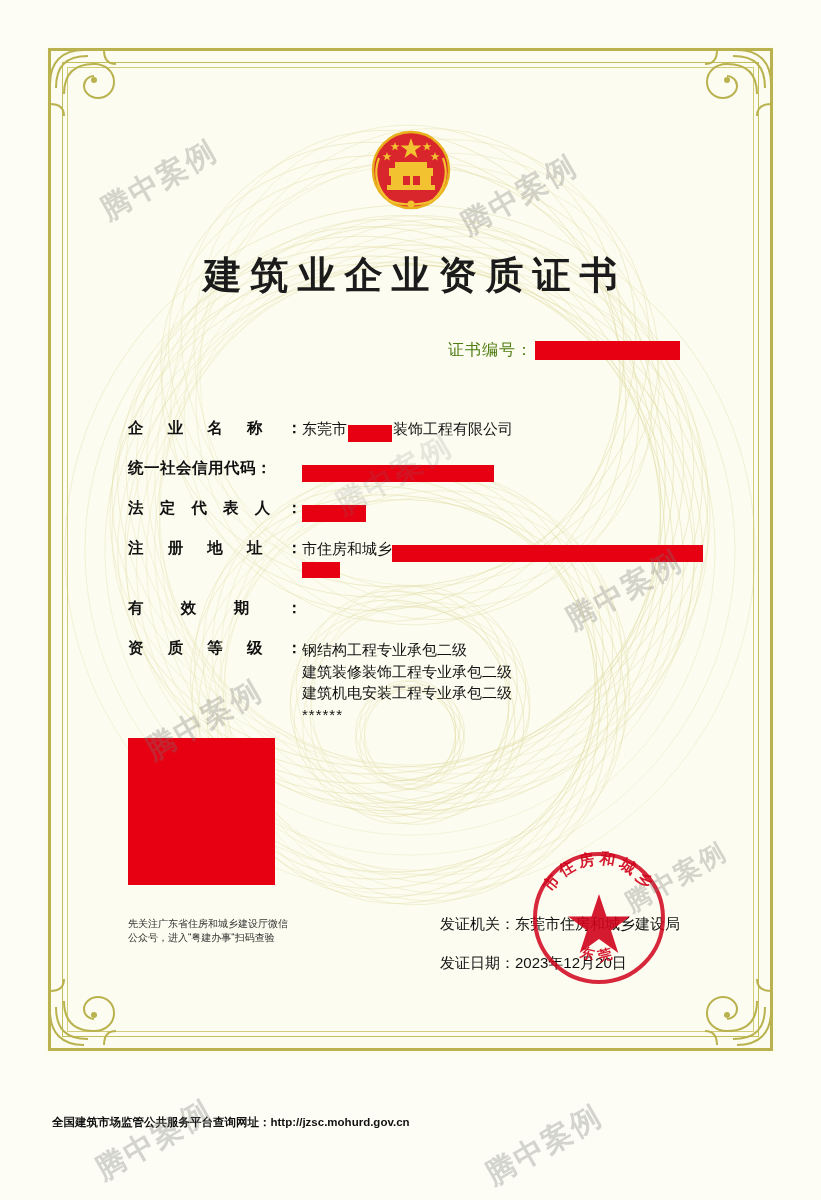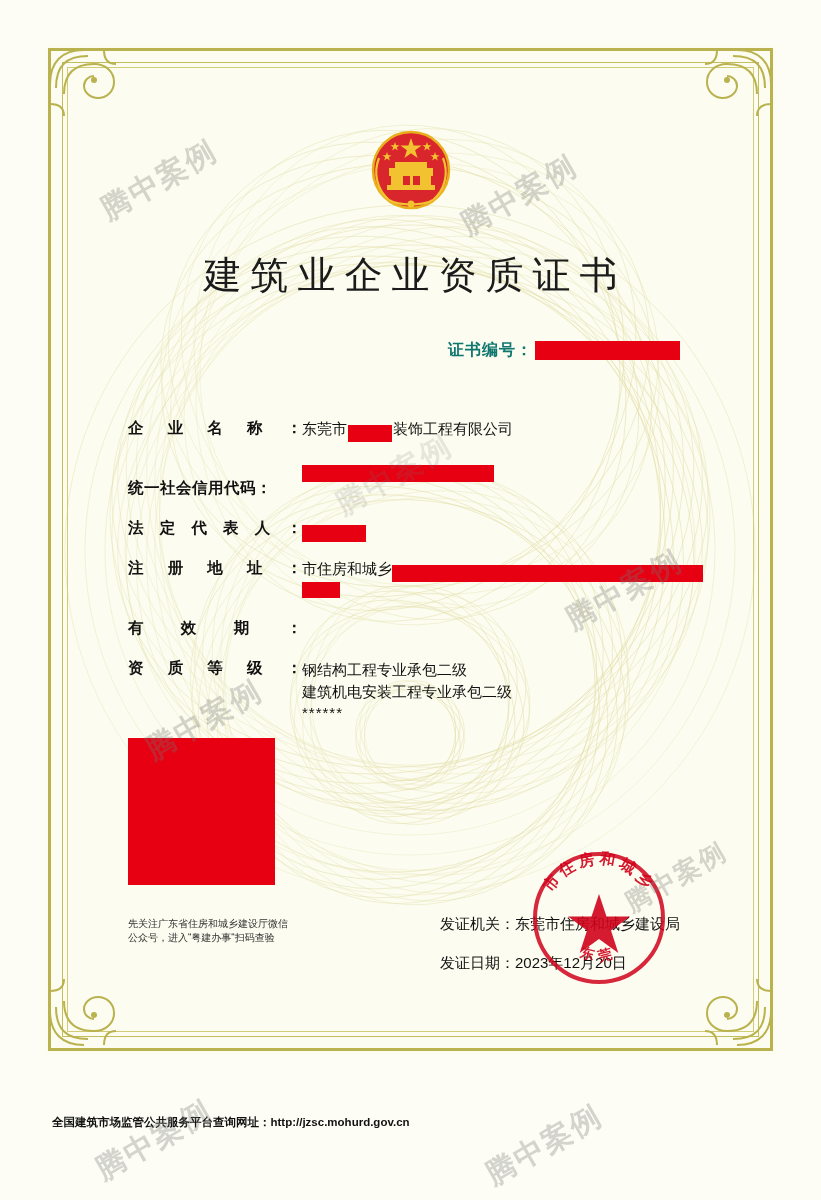--- a/index.html
+++ b/index.html
@@ -80,36 +80,36 @@
   }
 
   
   .cert-title {
     position: absolute;
     top: 250px;
     left: 0; right: 0;
     text-align: center;
     font-family: "DejaVu Sans", sans-serif;
     font-size: 38px;
-    font-weight: normal;
+    font-weight: bold;
     letter-spacing: 9px;
     color: #1b1b1b;
     text-indent: 9px;
   }
 
   
   .cert-no-row {
     position: absolute;
     top: 340px;
     left: 0;
     width: 680px;
     text-align: right;
     font-size: 16px;
-    font-weight: bold;
-    color: #0f766e;
+    font-weight: normal;
+    color: #4d7c0f;
     letter-spacing: 1px;
   }
   .redact {
     display: inline-block;
     background: #e60012;
     vertical-align: middle;
   }
   .cert-no-redact { width: 145px; height: 19px; margin-left: 2px; }
 
   
@@ -132,21 +132,20 @@
     font-weight: bold;
     display: flex;
     justify-content: space-between;
     font-size: 15.5px;
     letter-spacing: 0;
   }
   .row-label span.ch { display:inline-block; }
   .row-label.tight {
     letter-spacing: 0.5px;
     display: block;
-    margin-top: 20px;
   }
   .row-colon { font-weight: bold; }
   .row-value {
     flex: 1;
     font-size: 15px;
     line-height: 20px;
     padding-top: 1px;
   }
 
   .name-redact { width: 44px; height: 17px; margin: 0 1px; position: relative; top: 3px; }
@@ -469,20 +468,21 @@
     <div class="row">
       <div class="row-label">
         <span class="ch">资</span>
           <span class="ch">质</span>
           <span class="ch">等</span>
           <span class="ch">级</span>
           <span class="row-colon">：</span>
       </div>
       <div class="row-value qual-list">
         <div>钢结构工程专业承包二级</div>
+        <div>建筑装修装饰工程专业承包二级</div>
         <div>建筑机电安装工程专业承包二级</div>
         <div class="qual-stars">******</div>
       </div>
     </div>
 
   </div>
 
   <div class="qr-block"></div>
   <div class="qr-caption">先关注广东省住房和城乡建设厅微信公众号，进入“粤建办事“扫码查验</div>
 

